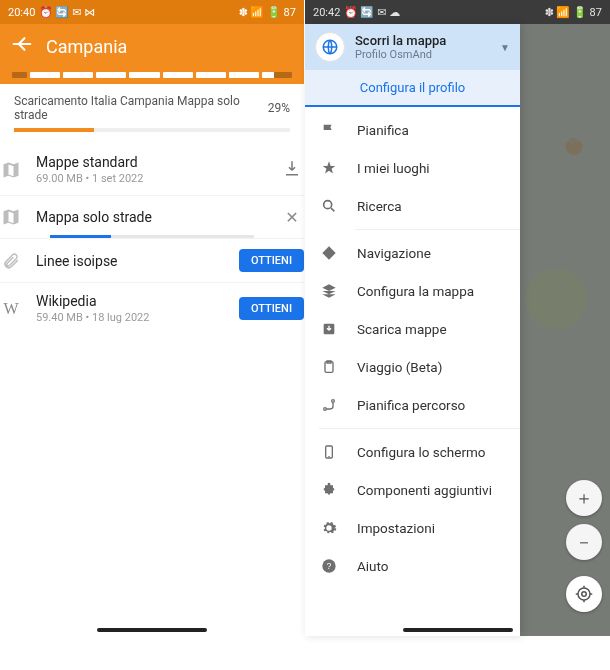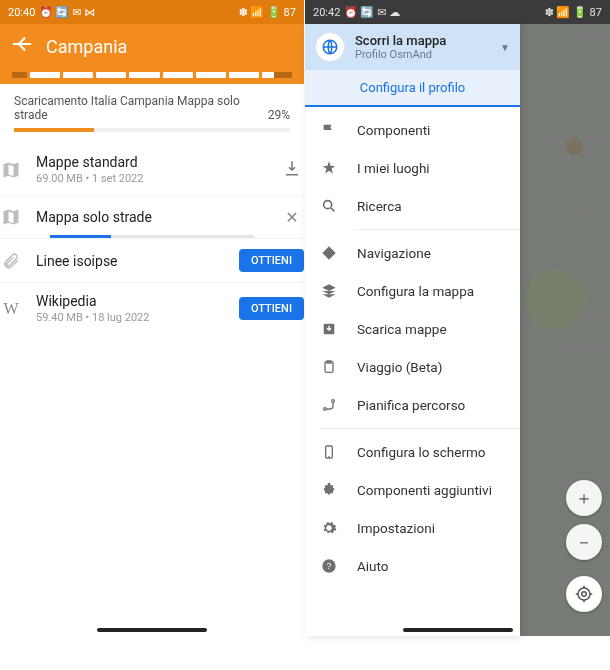--- a/index.html
+++ b/index.html
@@ -43,21 +43,21 @@
   }
   .seg {
     flex:1; background: rgba(0,0,0,.25); border-radius:1px;
   }
   .seg.on { background:#fff; }
   .seg.part { background: linear-gradient(90deg,#fff 40%, rgba(0,0,0,.25) 40%); }
   .seg.first { flex: 0.5; background: rgba(0,0,0,.25); }
 
   .dl-row {
     background:#fff; padding:10px 14px 6px; font-size:12px; color:#555;
-    display:flex; justify-content:space-between; align-items:flex-end;
+    display:flex; justify-content:space-between; align-items:center;
   }
   .dl-bar {
     height:4px; background:#eee; margin: 0 14px 12px;
     position:relative;
   }
   .dl-bar-fill { position:absolute; left:0; top:0; bottom:0; width:29%; background:#f28c1e; }
 
   .section-head {
     background:#efefef; color:#6a6a6a; font-size:12px;
     padding: 14px 14px;
@@ -283,21 +283,21 @@
     </div>
     <div class="r-config">Configura il profilo</div>
 
     <div class="menu" id="right-menu">
         <div class="mitem">
           <span class="mi">
             <svg width="16" height="16" viewBox="0 0 24 24" fill="#6f6f6f">
               <path d="M4 3v18M4 4h12l-2 4 2 4H4"></path>
             </svg>
           </span>
-          <span class="ml">Componenti</span>
+          <span class="ml">Pianifica</span>
         </div>
         <div class="mitem">
           <span class="mi">
             <svg width="16" height="16" viewBox="0 0 24 24" fill="#6f6f6f">
               <path d="M12 2l2.5 7h7l-5.7 4.3 2.2 7L12 16l-6 4.3 2.2-7L2.5 9h7z"></path>
             </svg>
           </span>
           <span class="ml">I miei luoghi</span>
         </div>
         <div class="mitem">

